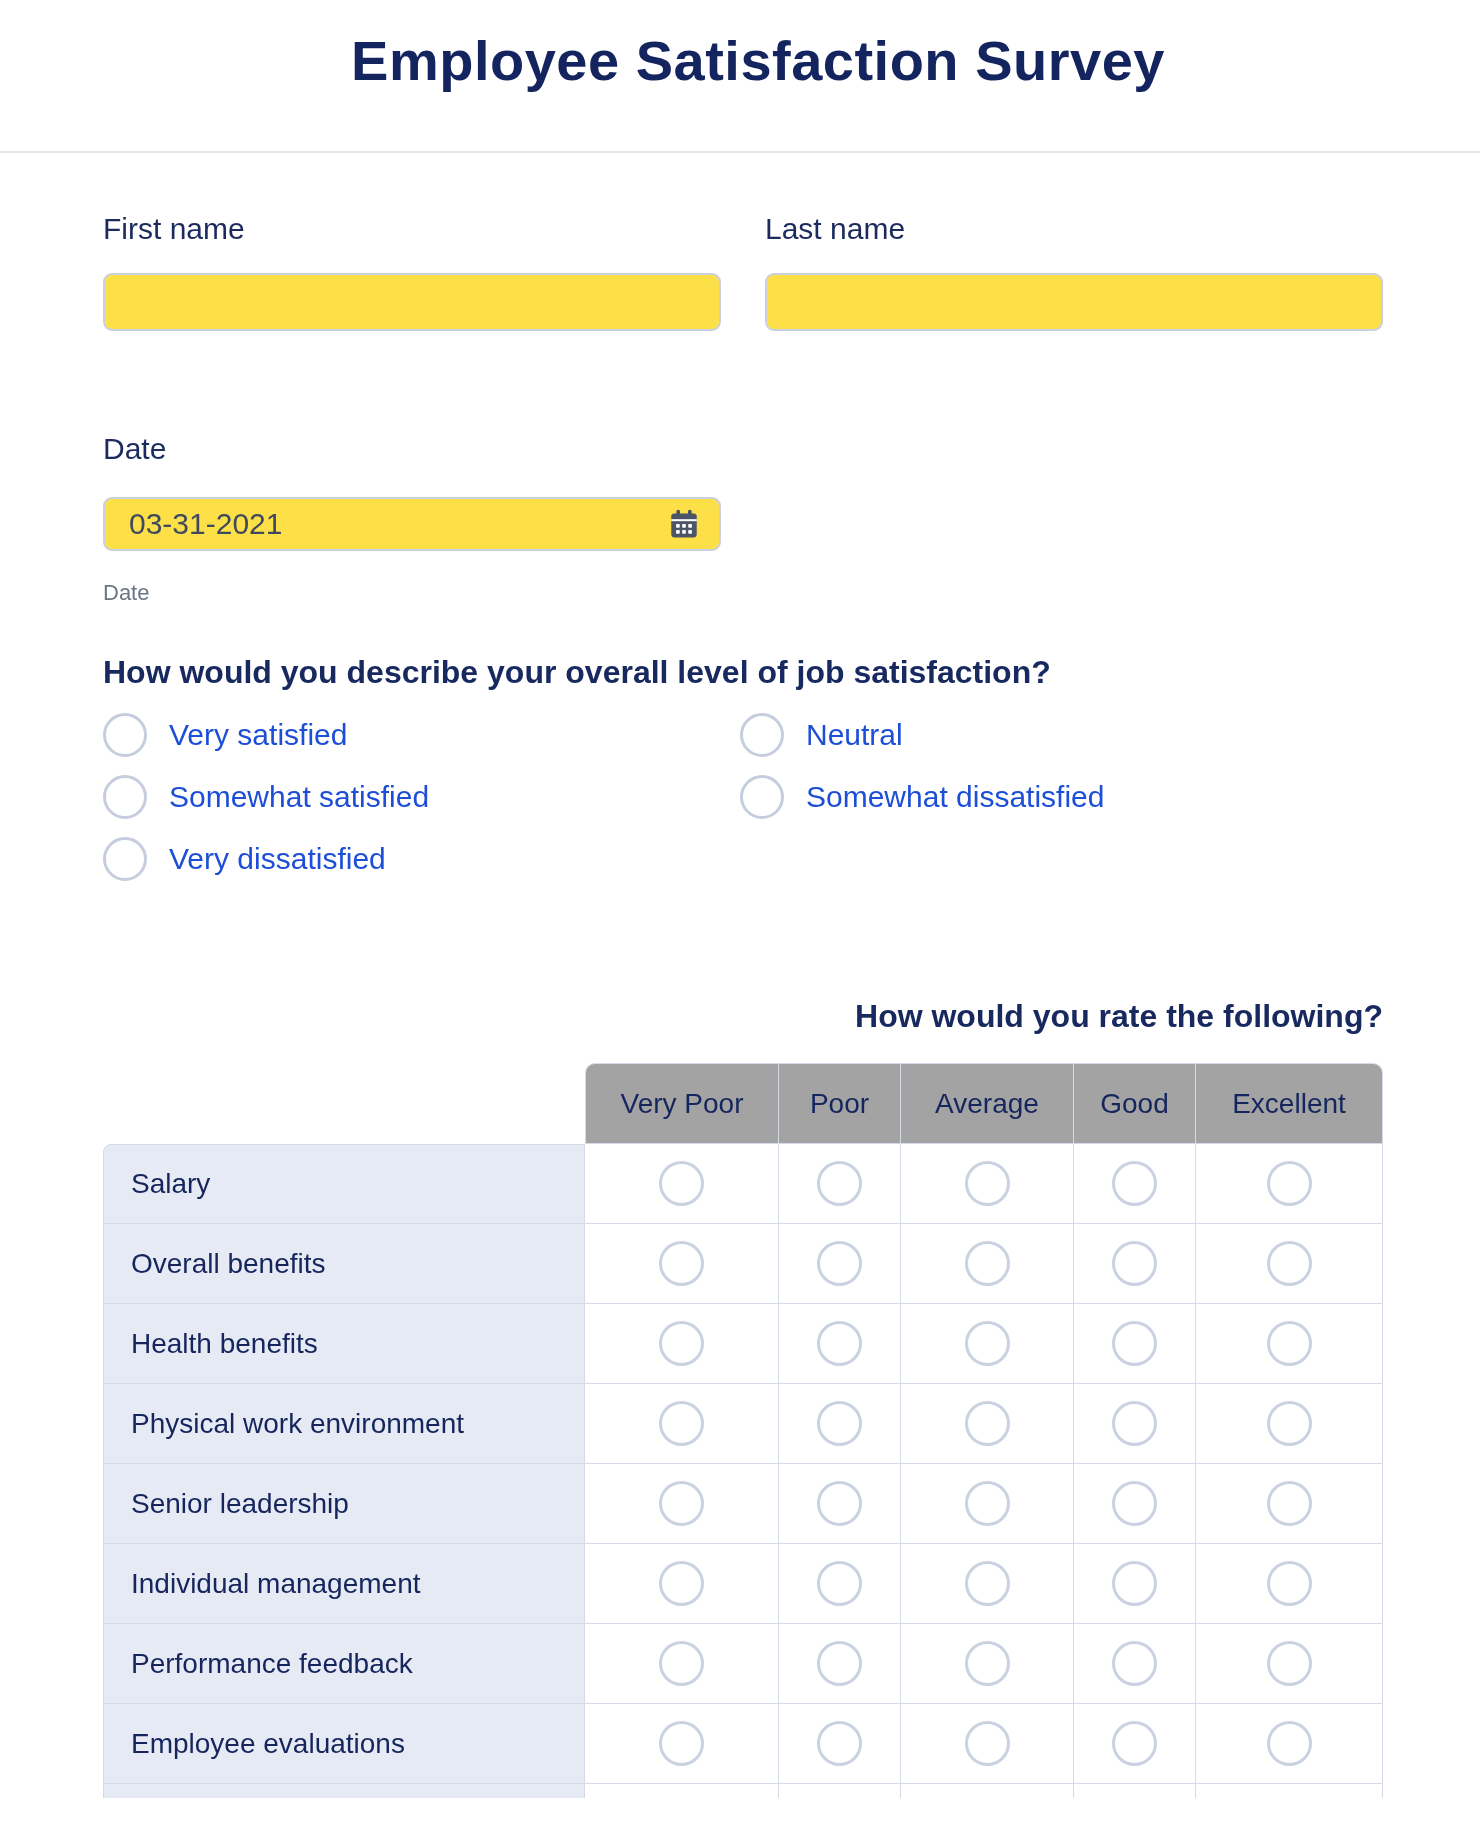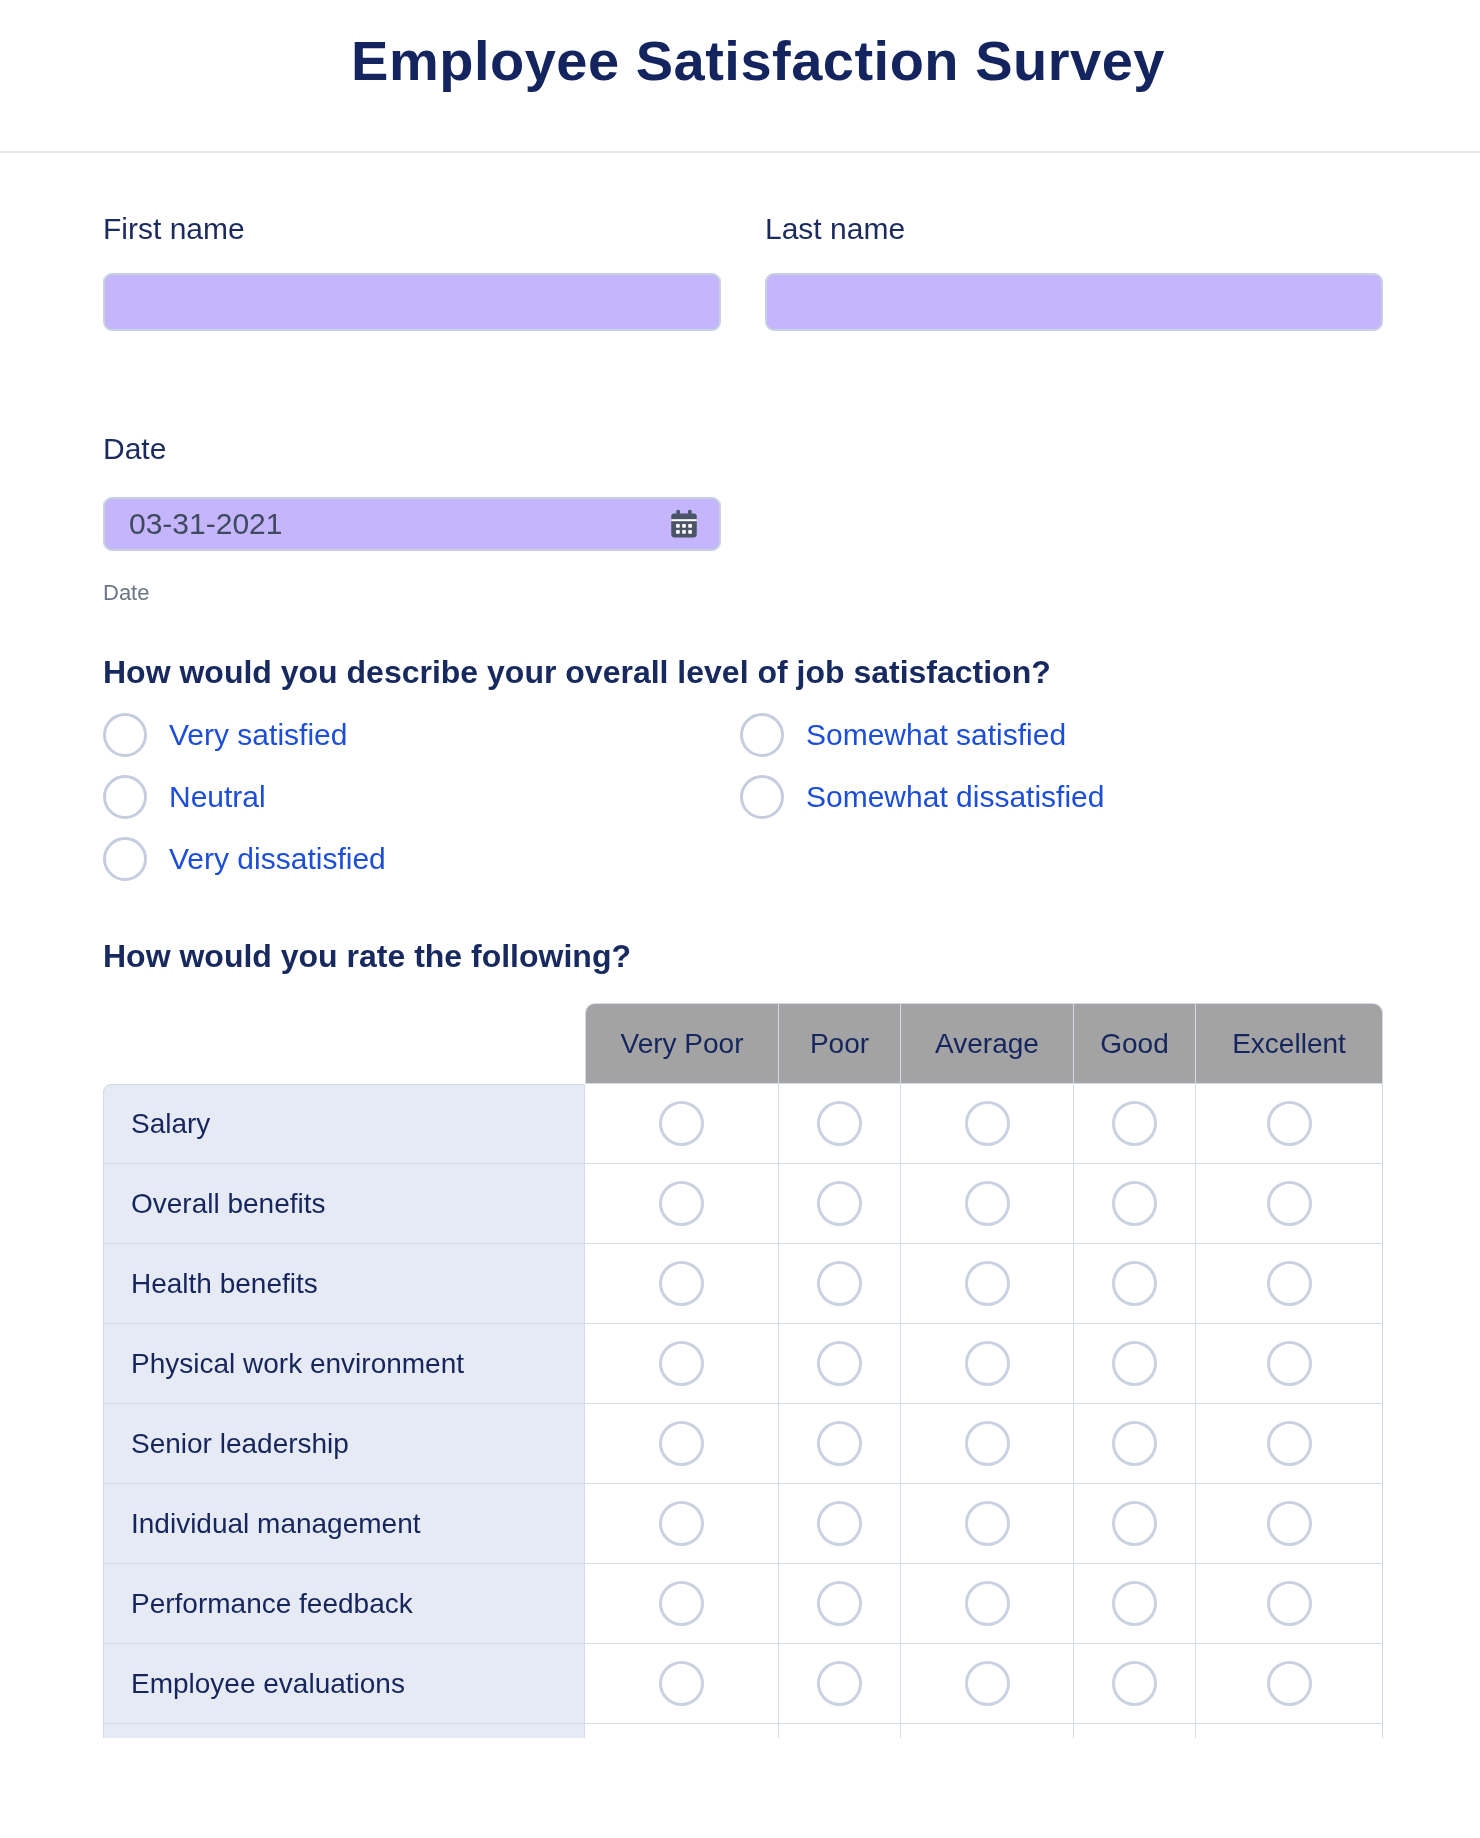--- a/index.html
+++ b/index.html
@@ -16,21 +16,21 @@
     color: #14245e; padding-top: 30px; line-height: 62px;
     letter-spacing: 0.5px;
     margin-left: 36px;
   }
   
   .content { width: 1280px; margin-left: 103px; }
   .field-label { font-size: 30px; line-height: 36px; color: #1b2b5e; }
   .names-row { margin-top: 58px; display: grid; grid-template-columns: 618px 618px; column-gap: 44px; }
   .text-input {
     display: block; width: 618px; height: 58px; margin-top: 26px;
-    border: 2px solid #c9d1e1; border-radius: 9px; background: #c4b5fd;
+    border: 2px solid #c9d1e1; border-radius: 9px; background: #fde047;
     font-family: inherit; font-size: 30px; color: #3f4a5f; padding: 0 24px;
     outline: none;
   }
   
   .date-section { margin-top: 100px; }
   .date-wrap { position: relative; width: 618px; margin-top: 30px; }
   .date-input { height: 54px; margin-top: 0; padding-right: 70px; }
   .calendar-icon {
     position: absolute; right: 20px; top: 10px; width: 34px; height: 34px;
     pointer-events: none;
@@ -45,21 +45,21 @@
     margin-top: 12px; display: grid; grid-template-columns: 637px 1fr;
     grid-auto-rows: 62px; align-items: center;
   }
   .option { display: flex; align-items: center; gap: 22px; cursor: pointer; }
   .radio-circle {
     width: 44px; height: 44px; flex: 0 0 44px; border-radius: 50%;
     border: 3px solid #c5cddf; background: #fff;
   }
   .option-label { font-size: 30px; color: #1d4ed8; line-height: 38px; }
   
-  .q2-section { margin-top: 46px; }
+  .q2-section { margin-top: 106px; text-align: right; }
   .matrix {
     margin-top: 27px;
     display: grid;
     grid-template-columns: 482px 194px 122px 173px 122px 187px;
   }
   .mspacer { background: transparent; }
   .mh {
     height: 81px; background: #a3a3a3;
     border-top: 1.5px solid #d5dae7; border-right: 1.5px solid #d5dae7;
     border-bottom: 1.5px solid #d5dae7;
@@ -131,25 +131,25 @@
 
   <div class="q1-section">
     <div class="question-text">How would you describe your overall level of job satisfaction?</div>
     <div class="options-grid" id="q1-options">
         <div class="option">
           <span class="radio-circle"></span>
           <span class="option-label">Very satisfied</span>
         </div>
         <div class="option">
           <span class="radio-circle"></span>
+          <span class="option-label">Neutral</span>
+        </div>
+        <div class="option">
+          <span class="radio-circle"></span>
           <span class="option-label">Somewhat satisfied</span>
-        </div>
-        <div class="option">
-          <span class="radio-circle"></span>
-          <span class="option-label">Neutral</span>
         </div>
         <div class="option">
           <span class="radio-circle"></span>
           <span class="option-label">Somewhat dissatisfied</span>
         </div>
         <div class="option">
           <span class="radio-circle"></span>
           <span class="option-label">Very dissatisfied</span>
         </div>
       </div>

